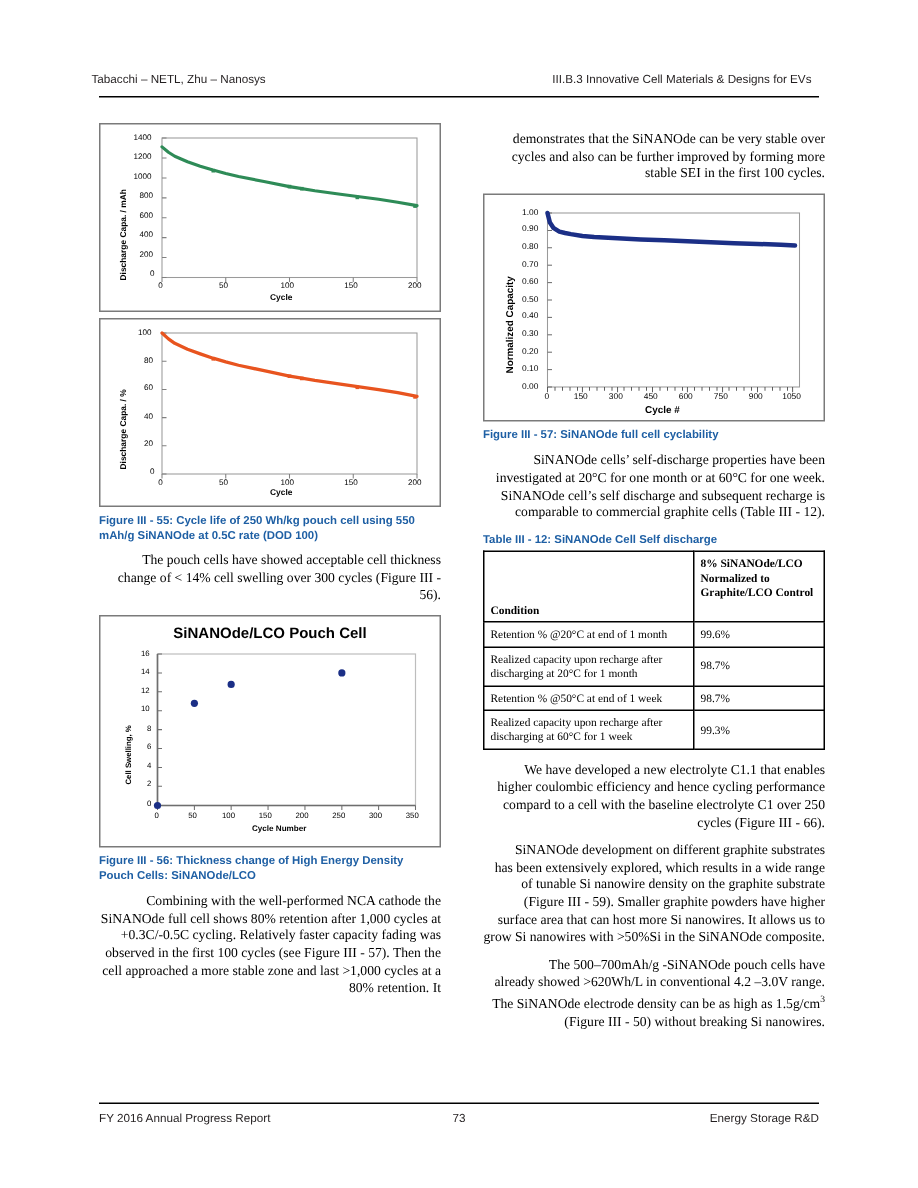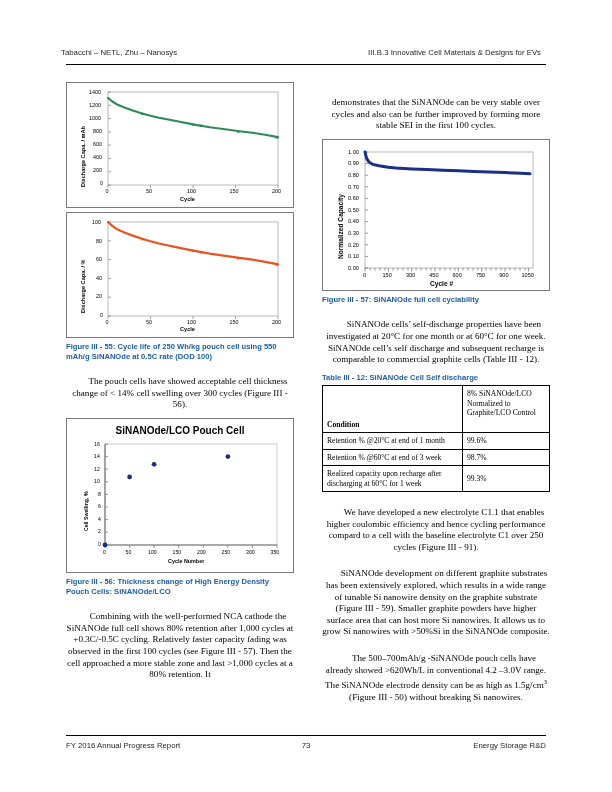--- a/index.html
+++ b/index.html
@@ -24,21 +24,21 @@
     display:flex;justify-content:space-between;align-items:flex-start;
   }
   .runfoot .pg{position:absolute;left:0;right:0;text-align:center;}
 
   
   .col{position:absolute;width:228px;}
   .col-left{left:66px;top:82px;}
   .col-right{left:322px;top:82px;}
 
   p.body{
-    font-size:9.1px;line-height:11.6px;margin:15px 0 7px 0;text-align:center;
+    font-size:9.1px;line-height:11.6px;margin:5px 0 7px 0;text-align:right;
     text-indent:16px;
   }
   p.body.noind{text-indent:0;}
   .cap{
     font-family:"Liberation Sans", sans-serif;
     font-size:7.6px;line-height:9.6px;font-weight:bold;color:#1e5fa4;
     margin:4px 0 7px 0;
   }
   sup{font-size:6.4px;vertical-align:super;}
 
@@ -55,21 +55,21 @@
   
   table.data{
     border-collapse:collapse;width:228px;margin:0 0 8px 0;
     font-family:"Liberation Serif", serif;
   }
   table.data td{
     border:1px solid #000;padding:3px 4px;font-size:7.6px;line-height:9.4px;
     vertical-align:middle;
   }
   table.data td.hd{font-weight:bold;vertical-align:bottom;}
-  table.data td.hdr{font-weight:normal;vertical-align:top;}
+  table.data td.hdr{font-weight:bold;vertical-align:top;}
   table.data td.val{width:78px;}
 </style>
 </head>
 <body>
 
 <div class="page">
 
   <div class="runhead">
     <span>Tabacchi – NETL, Zhu – Nanosys</span>
     <span>III.B.3 Innovative Cell Materials &amp; Designs for EVs</span>
@@ -335,31 +335,35 @@
       <tbody>
         <tr>
           <td class="hd" style="height:40px;">Condition</td>
           <td class="hdr val">8% SiNANOde/LCO Normalized to Graphite/LCO Control</td>
         </tr>
         <tr>
           <td>Retention % @20°C at end of 1 month</td>
           <td class="val">99.6%</td>
         </tr>
         <tr>
-          <td>Retention % @60°C at end of 3 week</td>
+          <td>Realized capacity upon recharge after discharging at 20°C for 1 month</td>
+          <td class="val">98.7%</td>
+        </tr>
+        <tr>
+          <td>Retention % @50°C at end of 1 week</td>
           <td class="val">98.7%</td>
         </tr>
         <tr>
           <td>Realized capacity upon recharge after discharging at 60°C for 1 week</td>
           <td class="val">99.3%</td>
         </tr>
       </tbody>
     </table>
 
-    <p class="body">We have developed a new electrolyte C1.1 that enables higher coulombic efficiency and hence cycling performance compard to a cell with the baseline electrolyte C1 over 250 cycles (Figure III - 91).</p>
+    <p class="body">We have developed a new electrolyte C1.1 that enables higher coulombic efficiency and hence cycling performance compard to a cell with the baseline electrolyte C1 over 250 cycles (Figure III - 66).</p>
     <p class="body">SiNANOde development on different graphite substrates has been extensively explored, which results in a wide range of tunable Si nanowire density on the graphite substrate (Figure III - 59). Smaller graphite powders have higher surface area that can host more Si nanowires. It allows us to grow Si nanowires with &gt;50%Si in the SiNANOde composite.</p>
     <p class="body"><span>The 500–700mAh/g -SiNANOde pouch cells have already showed &gt;620Wh/L in conventional 4.2 –3.0V range. The SiNANOde electrode density can be as high as 1.5g/cm</span><sup>3</sup><span> (Figure III - 50) without breaking Si nanowires.</span></p>
   </div>
 
   <div class="rule-bot"></div>
   <div class="runfoot">
     <span>FY 2016 Annual Progress Report</span>
     <span class="pg">73</span>
     <span>Energy Storage R&amp;D</span>
   </div>

